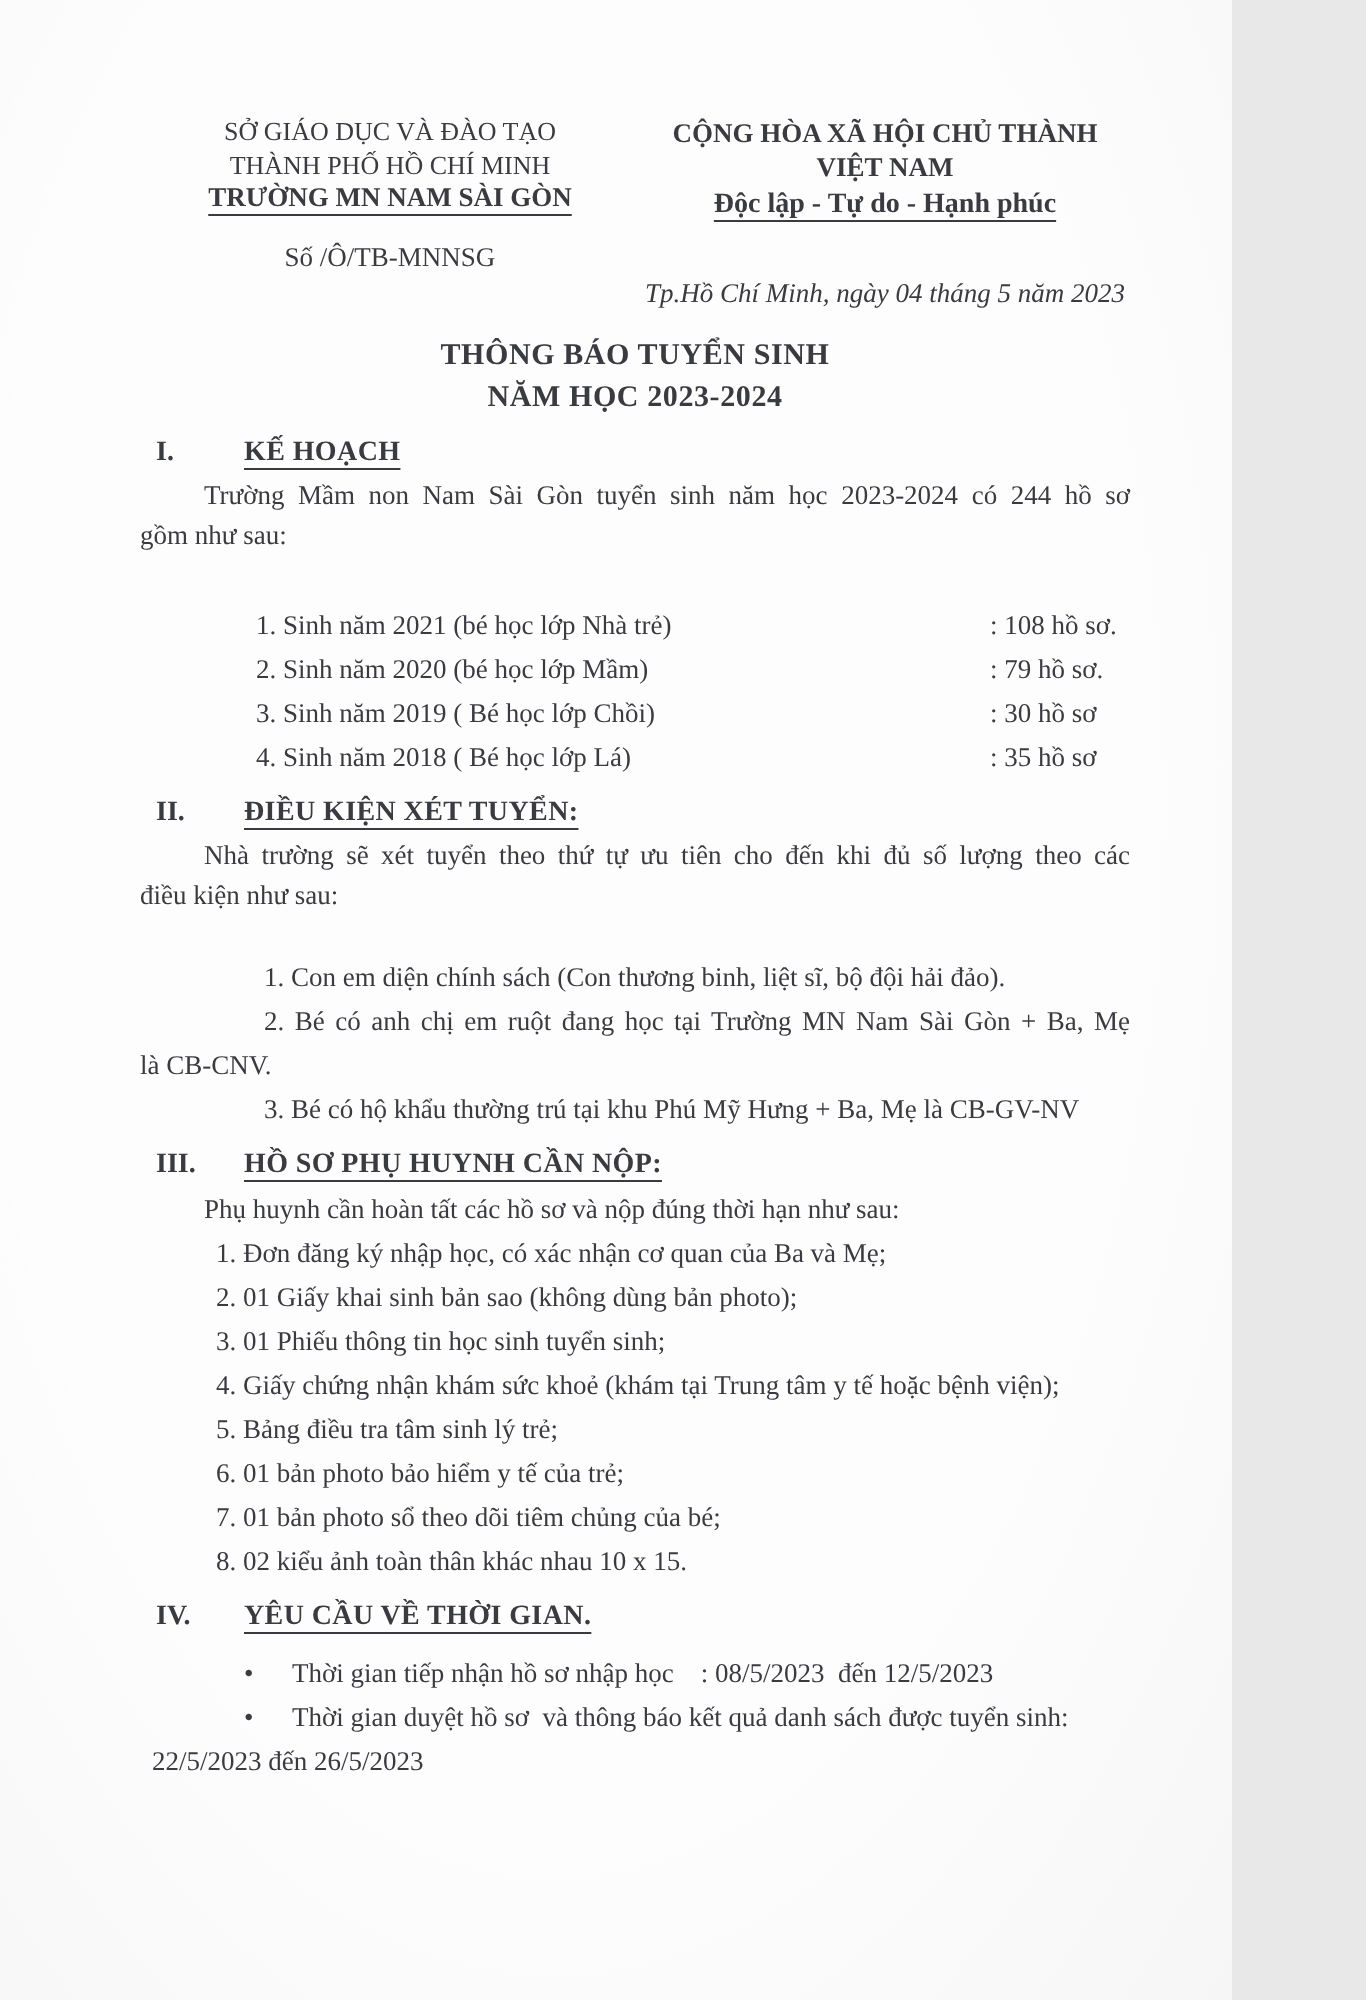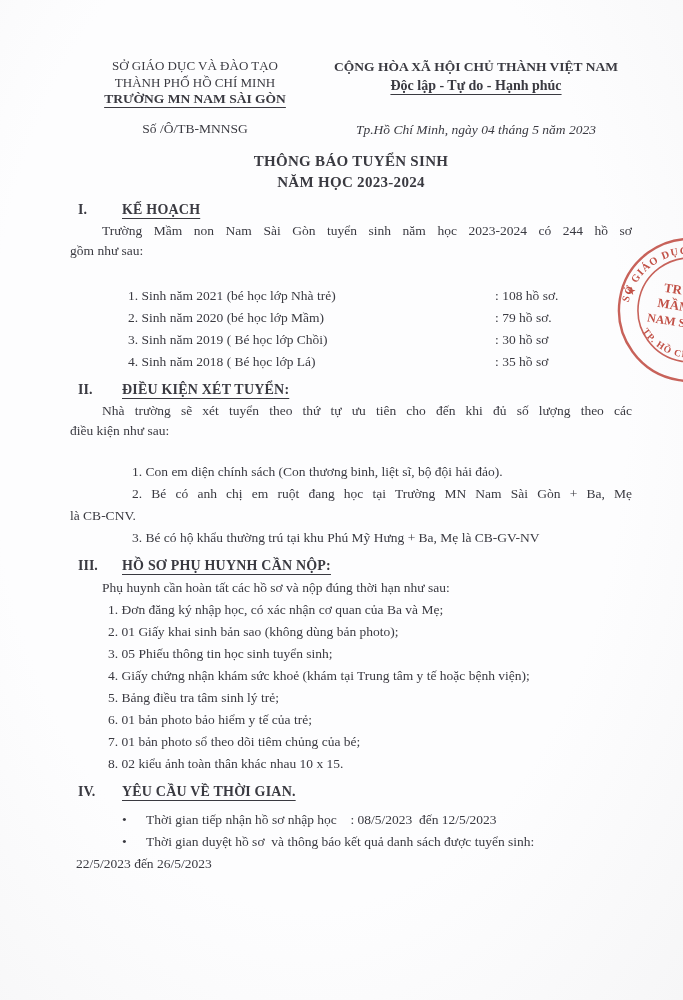--- a/index.html
+++ b/index.html
@@ -1,17 +1,17 @@
 <!DOCTYPE html>
 <html><head>
 <meta charset="utf-8">
 <style>
   html,body{margin:0;padding:0;background:#e8e8e8;}
   .page{
-    position:relative;width:683px;height:1000px;overflow:hidden;
+    position:relative;width:616px;height:1000px;overflow:hidden;
     background:radial-gradient(ellipse at 45% 40%, #fdfdfe 60%, #f6f6f7 100%);
     font-family:"Liberation Serif","DejaVu Serif",serif;
     color:#3a3a41;
     -webkit-font-smoothing:antialiased;
   }
   .content{padding:58px 51px 0 70px;}
   .doc-header{display:flex;}
   .hdr-left{width:250px;text-align:center;font-size:13px;line-height:16.5px;}
   .hdr-right{flex:1;text-align:center;font-size:13.5px;line-height:17px;}
   .school-name{font-weight:bold;font-size:13.5px;text-decoration:underline;text-underline-offset:4px;text-decoration-thickness:1.3px;}
@@ -102,21 +102,21 @@
     <div class="body-line sub2 jl">2. Bé có anh chị em ruột đang học tại Trường MN Nam Sài Gòn + Ba, Mẹ</div>
     <div class="body-line">là CB-CNV.</div>
     <div class="body-line sub2">3. Bé có hộ khẩu thường trú tại khu Phú Mỹ Hưng + Ba, Mẹ là CB-GV-NV</div>
 
     <div class="sec-head">
       <span class="sec-num">III.</span><span class="sec-title">HỒ SƠ PHỤ HUYNH CẦN NỘP:</span>
     </div>
     <div class="body-line" style="text-indent:32px;">Phụ huynh cần hoàn tất các hồ sơ và nộp đúng thời hạn như sau:</div>
     <div class="body-line sub3">1. Đơn đăng ký nhập học, có xác nhận cơ quan của Ba và Mẹ;</div>
     <div class="body-line sub3">2. 01 Giấy khai sinh bản sao (không dùng bản photo);</div>
-    <div class="body-line sub3">3. 05 Phiếu thông tin học sinh tuyển sinh;</div>
+    <div class="body-line sub3">3. 01 Phiếu thông tin học sinh tuyển sinh;</div>
     <div class="body-line sub3">4. Giấy chứng nhận khám sức khoẻ (khám tại Trung tâm y tế hoặc bệnh viện);</div>
     <div class="body-line sub3">5. Bảng điều tra tâm sinh lý trẻ;</div>
     <div class="body-line sub3">6. 01 bản photo bảo hiểm y tế của trẻ;</div>
     <div class="body-line sub3">7. 01 bản photo sổ theo dõi tiêm chủng của bé;</div>
     <div class="body-line sub3">8. 02 kiểu ảnh toàn thân khác nhau 10 x 15.</div>
 
     <div class="sec-head">
       <span class="sec-num">IV.</span><span class="sec-title">YÊU CẦU VỀ THỜI GIAN.</span>
     </div>
     <div class="body-line bullet-row mt6">

